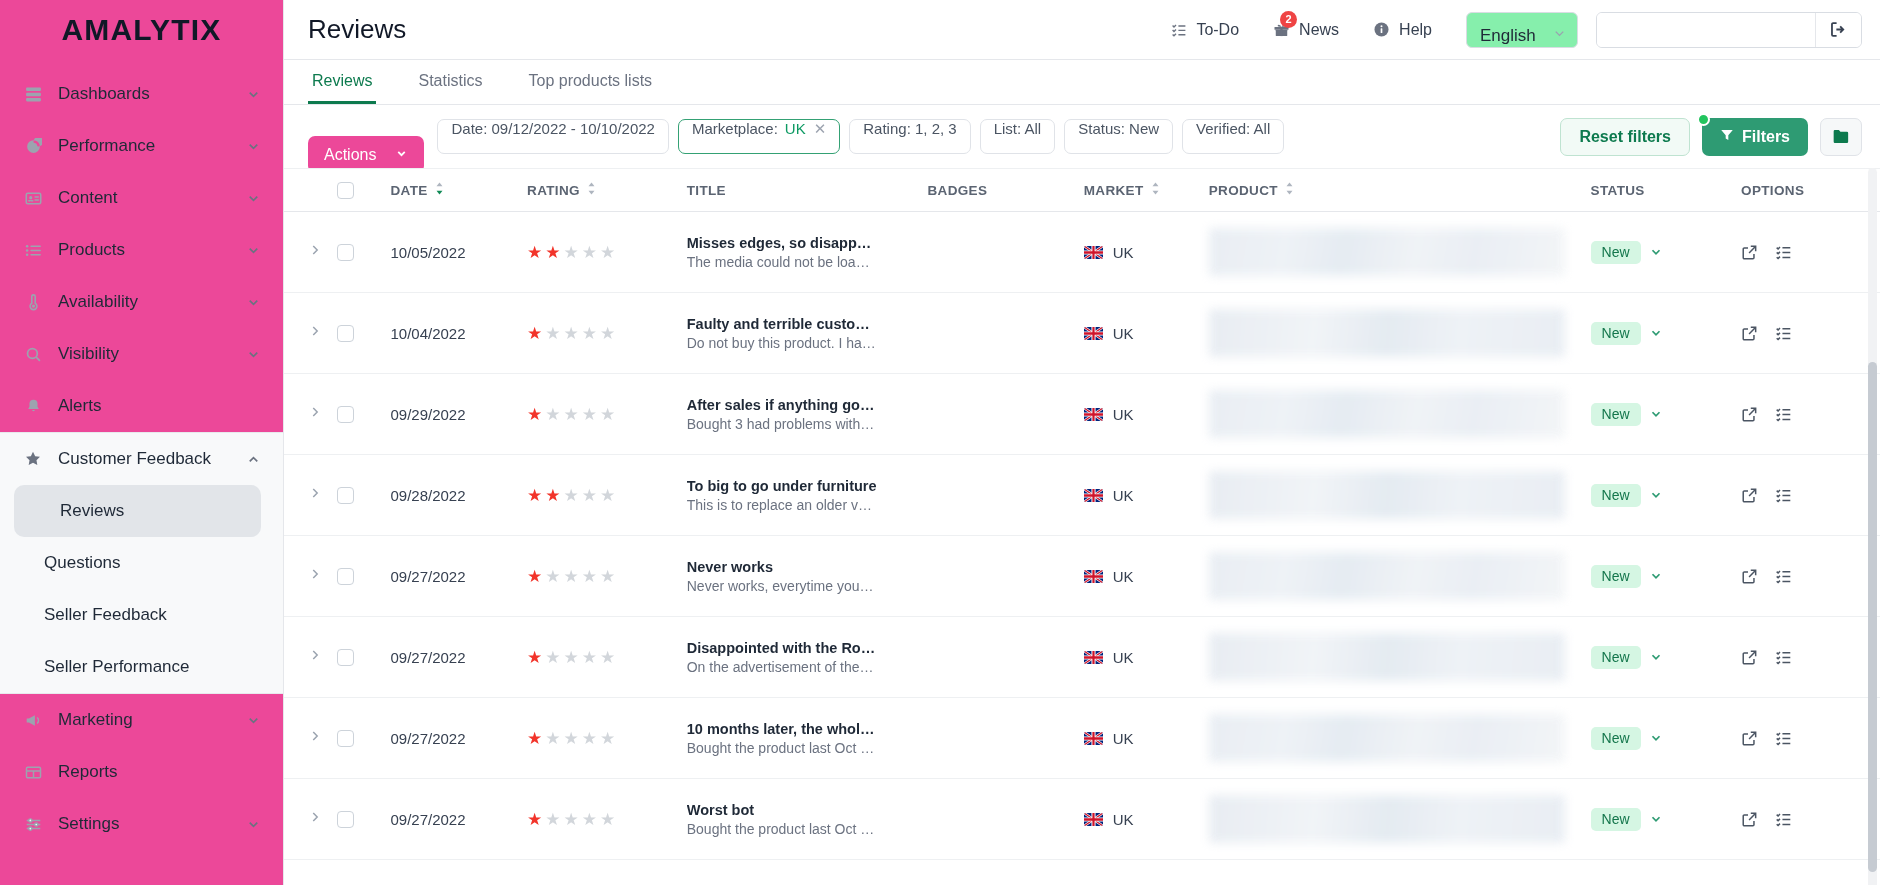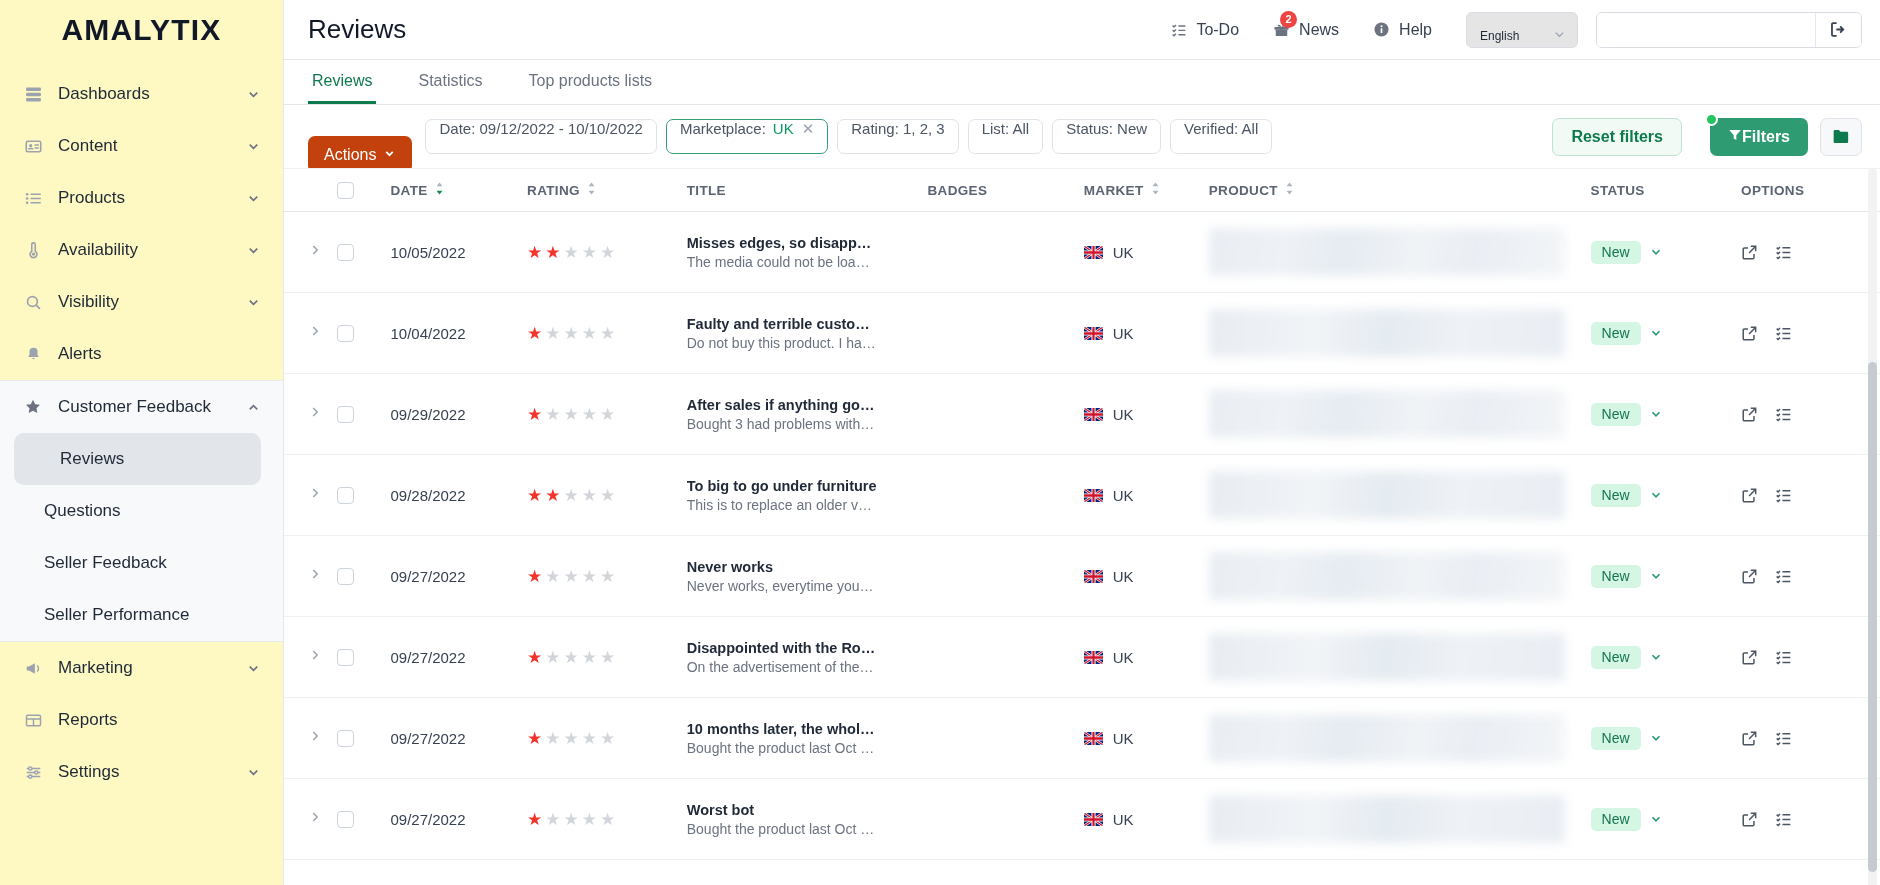--- a/index.html
+++ b/index.html
@@ -8,21 +8,21 @@
     font-family: "Liberation Sans", sans-serif;
     background: #ffffff;
     overflow: hidden;
     color: #374151;
   }
   .app { display: flex; width: 1880px; height: 885px; }
 
   
   .sidebar {
     width: 284px; height: 885px;
-    background: #fef9c3;
+    background: #ec4899;
     border-right: 1px solid #e5e7eb;
     flex: 0 0 284px;
     overflow: hidden;
     position: relative;
   }
   .brand {
     height: 60px;
     display: flex; align-items: center; justify-content: center;
     font-size: 30px; font-weight: 700; letter-spacing: 1.2px;
     color: #111827;
@@ -88,24 +88,24 @@
     position: absolute; top: -10px; left: 7px;
     background: #ef4444; color: #fff;
     font-size: 11px; font-weight: 700;
     min-width: 17px; height: 17px; border-radius: 9px;
     display: flex; align-items: center; justify-content: center;
     padding: 0 4px;
   }
   .lang-select {
     width: 112px; height: 36px;
     border: 1px solid #d9dde3; border-radius: 6px;
-    background: #e5e5e5;
+    background: #86efac;
     display: flex; align-items: center; justify-content: space-between;
     padding: 12px 10px 0 13px;
-    font-size: 12px; color: #1f2937; cursor: pointer;
+    font-size: 17px; color: #1f2937; cursor: pointer;
     margin-right: 18px;
   }
   .search-wrap {
     display: flex; align-items: center;
     border: 1px solid #d9dde3; border-radius: 6px; overflow: hidden;
     height: 36px; background: #fff;
   }
   .search-wrap input {
     width: 218px; height: 34px; border: none; outline: none;
     padding: 0 10px; font-size: 14px; font-family: inherit; color: #1f2937;
@@ -135,24 +135,24 @@
   .tab.active { color: #0d7a4e; border-bottom-color: #0d7a4e; font-weight: 400; }
 
   
   .filterbar {
     height: 63px; flex: 0 0 63px;
     display: flex; align-items: center;
     padding: 0 18px 0 24px;
     background: #fff;
   }
   .actions-btn {
-    height: 37px; background: #c2410c; color: #fff;
+    height: 37px; background: #ec4899; color: #fff;
     border: none; border-radius: 7px;
     font-size: 16px; font-family: inherit;
-    display: flex; align-items: center; gap: 7px;
+    display: flex; align-items: center; gap: 19px;
     padding: 0 16px; cursor: pointer; margin-right: 13px;
     white-space: nowrap;
     margin-top: 36px;
   }
   .chip {
     height: 35px;
     border: 1px solid #e0e3e8; border-radius: 7px;
     background: #fff;
     display: flex; align-items: flex-start; gap: 7px;
     padding: 0 13px; margin-right: 9px;
@@ -167,22 +167,22 @@
     height: 38px; padding: 0 18px;
     border: 1px solid #bfe3d1; border-radius: 7px;
     background: #f2faf6; color: #0d7a4e;
     font-size: 16px; font-weight: 700; font-family: inherit;
     cursor: pointer; margin-right: 12px; white-space: nowrap;
   }
   .filters-btn {
     height: 38px; padding: 0 18px;
     background: #2e9b73; color: #fff; border: none; border-radius: 7px;
     font-size: 16px; font-weight: 700; font-family: inherit;
-    display: flex; align-items: center; 
-    cursor: pointer; position: relative; margin-right: 12px; margin-left: 16px;
+    display: flex; align-items: center; gap: 8px;
+    cursor: pointer; position: relative; margin-right: 12px;
   }
   .filters-dot {
     position: absolute; top: -5px; left: -5px;
     width: 13px; height: 13px; border-radius: 50%;
     background: #22c55e; border: 2px solid #fff;
   }
   .folder-btn {
     width: 42px; height: 38px;
     border: 1px solid #e0e3e8; border-radius: 7px;
     background: #f6f8f9; color: #0d7a4e;
@@ -287,20 +287,34 @@
             </svg>
           </span>
         <span class="lbl">Dashboards</span>
         <span class="chev">
             <svg width="15" height="15" viewBox="0 0 16 16" fill="none" stroke="currentColor" stroke-width="1.8">
               <path d="M4 6l4 4 4-4"></path>
             </svg>
           </span>
       </div>
 
+      <div class="nav-item">
+        <span class="ic">
+            <svg width="17" height="17" viewBox="0 0 16 16" fill="currentColor">
+              <path d="M8 2a6 6 0 106 6 6 6 0 00-6-6zm0 1.4A4.6 4.6 0 1112.6 8 4.6 4.6 0 018 3.4z"></path>
+              <circle cx="8" cy="8" r="3.6"></circle>
+            </svg>
+          </span>
+        <span class="lbl">Performance</span>
+        <span class="chev">
+            <svg width="15" height="15" viewBox="0 0 16 16" fill="none" stroke="currentColor" stroke-width="1.8">
+              <path d="M4 6l4 4 4-4"></path>
+            </svg>
+          </span>
+      </div>
 
       <div class="nav-item">
         <span class="ic">
             <svg width="17" height="17" viewBox="0 0 16 16" fill="none" stroke="currentColor" stroke-width="1.5">
               <rect x="1.2" y="3" width="13.6" height="10" rx="1.4"></rect>
               <circle cx="5.4" cy="7.2" r="1.5" fill="currentColor" stroke="none"></circle>
               <path d="M9 6.6h4M9 9.4h4M3.2 10.6c.6-1 3.8-1 4.4 0"></path>
             </svg>
           </span>
         <span class="lbl">Content</span>

